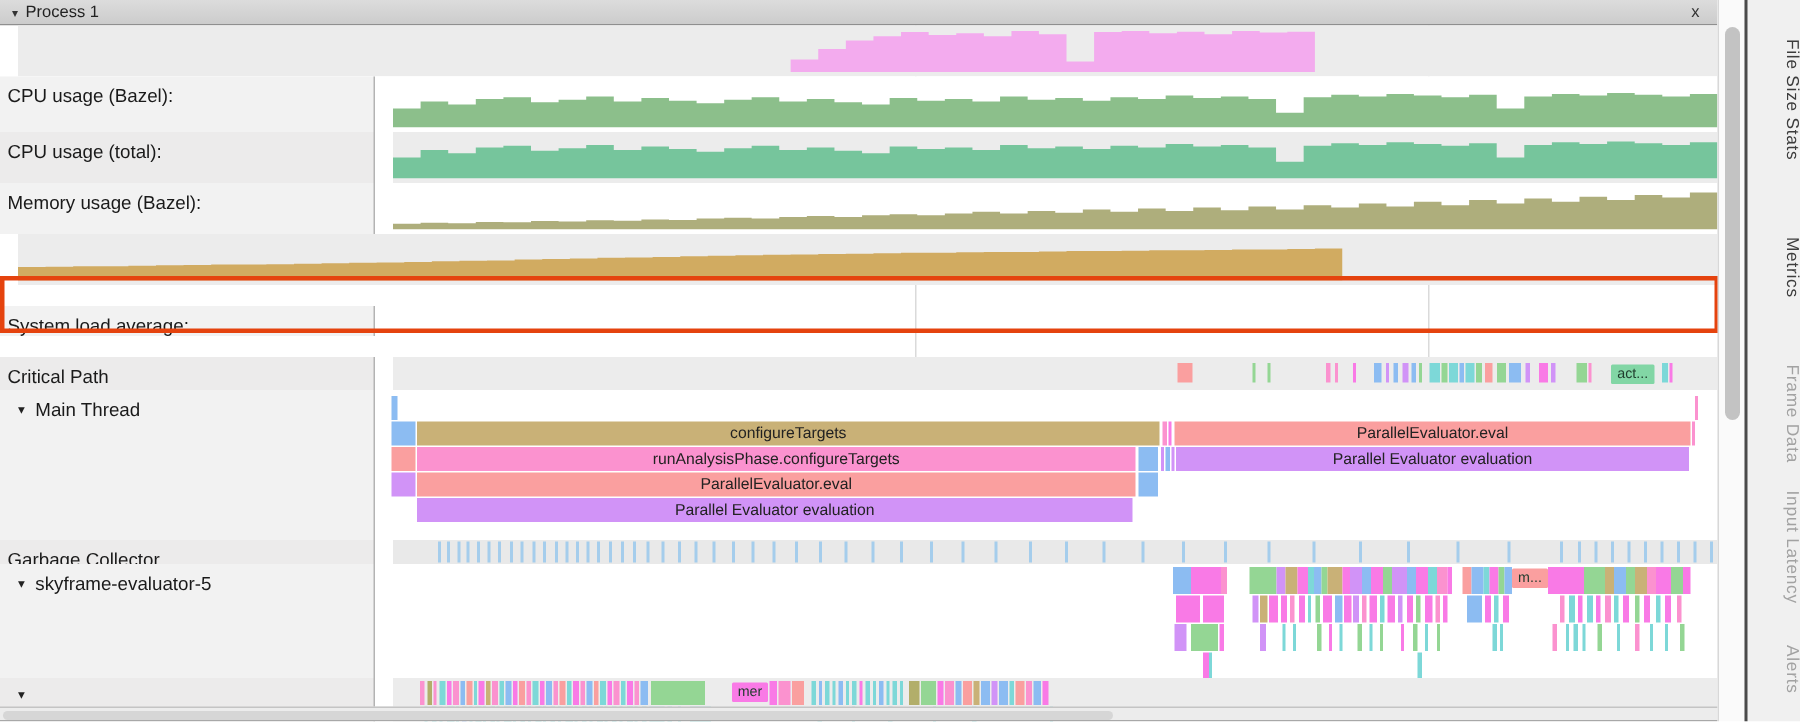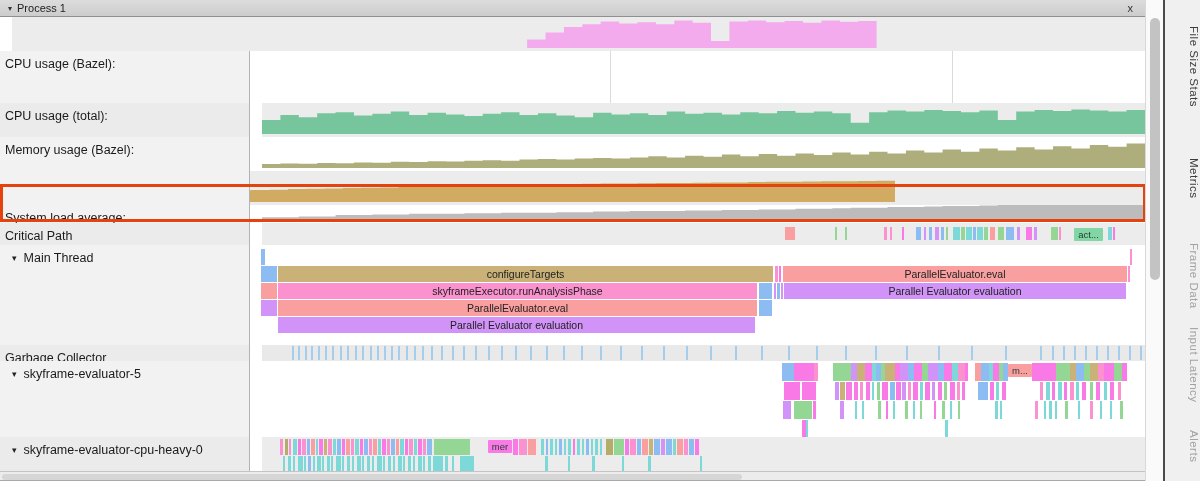--- a/index.html
+++ b/index.html
@@ -73,21 +73,21 @@
 
     <div id="counter-rows">
         <div class="row" style="height: 34px;">
           <div class="chart-cell">
             <div class="stripe" style="background: rgb(236, 236, 236);"></div>
             <svg width="883" height="28" class="csvg">
               <path d="M0 28 L0.0 28.0 L18.4 28.0 L18.4 28.0 L36.8 28.0 L36.8 28.0 L55.2 28.0 L55.2 28.0 L73.6 28.0 L73.6 28.0 L92.0 28.0 L92.0 28.0 L110.4 28.0 L110.4 28.0 L128.8 28.0 L128.8 28.0 L147.2 28.0 L147.2 28.0 L165.6 28.0 L165.6 28.0 L184.0 28.0 L184.0 28.0 L202.4 28.0 L202.4 28.0 L220.8 28.0 L220.8 28.0 L239.1 28.0 L239.1 28.0 L257.5 28.0 L257.5 28.0 L275.9 28.0 L275.9 28.0 L294.3 28.0 L294.3 28.0 L312.7 28.0 L312.7 28.0 L331.1 28.0 L331.1 28.0 L349.5 28.0 L349.5 28.0 L367.9 28.0 L367.9 28.0 L386.3 28.0 L386.3 28.0 L404.7 28.0 L404.7 28.0 L423.1 28.0 L423.1 28.0 L441.5 28.0 L441.5 28.0 L459.9 28.0 L459.9 28.0 L478.3 28.0 L478.3 28.0 L496.7 28.0 L496.7 28.0 L515.1 28.0 L515.1 19.6 L533.5 19.6 L533.5 12.6 L551.9 12.6 L551.9 7.0 L570.3 7.0 L570.3 4.2 L588.7 4.2 L588.7 1.4 L607.1 1.4 L607.1 3.4 L625.5 3.4 L625.5 2.2 L643.9 2.2 L643.9 4.2 L662.3 4.2 L662.3 0.6 L680.6 0.6 L680.6 2.8 L699.0 2.8 L699.0 21.0 L717.4 21.0 L717.4 1.4 L735.8 1.4 L735.8 0.6 L754.2 0.6 L754.2 2.2 L772.6 2.2 L772.6 1.1 L791.0 1.1 L791.0 2.8 L809.4 2.8 L809.4 0.6 L827.8 0.6 L827.8 1.7 L846.2 1.7 L846.2 1.1 L864.6 1.1 L864.6 28.0 L883.0 28.0 L883 28 Z" fill="#f3abee"></path>
             </svg>
           </div>
         </div>
-        <div class="row" style="height: 52px; flex-direction: column;">
+        <div class="row" style="height: 37px;">
           <div class="label-cell">CPU usage (Bazel):</div>
           <div class="chart-cell">
             <div class="stripe" style="background: rgb(255, 255, 255);"></div>
             <svg width="883" height="28" class="csvg">
               <path d="M0 28 L0.0 15.4 L18.4 15.4 L18.4 10.6 L36.8 10.6 L36.8 12.6 L55.2 12.6 L55.2 9.0 L73.6 9.0 L73.6 7.8 L92.0 7.8 L92.0 11.2 L110.4 11.2 L110.4 9.5 L128.8 9.5 L128.8 7.3 L147.2 7.3 L147.2 10.6 L165.6 10.6 L165.6 8.4 L184.0 8.4 L184.0 10.1 L202.4 10.1 L202.4 11.8 L220.8 11.8 L220.8 9.5 L239.1 9.5 L239.1 7.8 L257.5 7.8 L257.5 10.6 L275.9 10.6 L275.9 9.0 L294.3 9.0 L294.3 11.2 L312.7 11.2 L312.7 12.6 L331.1 12.6 L331.1 8.4 L349.5 8.4 L349.5 10.1 L367.9 10.1 L367.9 9.0 L386.3 9.0 L386.3 10.6 L404.7 10.6 L404.7 7.3 L423.1 7.3 L423.1 9.5 L441.5 9.5 L441.5 8.4 L459.9 8.4 L459.9 10.1 L478.3 10.1 L478.3 7.8 L496.7 7.8 L496.7 9.0 L515.1 9.0 L515.1 6.7 L533.5 6.7 L533.5 8.4 L551.9 8.4 L551.9 7.3 L570.3 7.3 L570.3 9.0 L588.7 9.0 L588.7 18.2 L607.1 18.2 L607.1 7.8 L625.5 7.8 L625.5 6.2 L643.9 6.2 L643.9 7.3 L662.3 7.3 L662.3 5.6 L680.6 5.6 L680.6 6.7 L699.0 6.7 L699.0 7.8 L717.4 7.8 L717.4 6.2 L735.8 6.2 L735.8 15.4 L754.2 15.4 L754.2 7.3 L772.6 7.3 L772.6 5.6 L791.0 5.6 L791.0 6.7 L809.4 6.7 L809.4 5.0 L827.8 5.0 L827.8 6.2 L846.2 6.2 L846.2 7.3 L864.6 7.3 L864.6 5.6 L883.0 5.6 L883 28 Z" fill="#8cbf8b"></path>
             </svg>
           </div>
         </div>
         <div class="row" style="height: 34px;">
           <div class="label-cell darker">CPU usage (total):</div>
@@ -108,21 +108,21 @@
           </div>
         </div>
         <div class="row" style="height: 34px;">
           <div class="chart-cell">
             <div class="stripe" style="background: rgb(236, 236, 236);"></div>
             <svg width="883" height="28" class="csvg">
               <path d="M0 28 L0.0 19.0 L18.4 19.0 L18.4 18.8 L36.8 18.8 L36.8 18.5 L55.2 18.5 L55.2 18.5 L73.6 18.5 L73.6 18.2 L92.0 18.2 L92.0 17.9 L110.4 17.9 L110.4 17.6 L128.8 17.6 L128.8 17.4 L147.2 17.4 L147.2 17.4 L165.6 17.4 L165.6 17.1 L184.0 17.1 L184.0 16.8 L202.4 16.8 L202.4 16.5 L220.8 16.5 L220.8 16.2 L239.1 16.2 L239.1 16.0 L257.5 16.0 L257.5 15.7 L275.9 15.7 L275.9 15.1 L294.3 15.1 L294.3 14.8 L312.7 14.8 L312.7 14.6 L331.1 14.6 L331.1 14.0 L349.5 14.0 L349.5 13.7 L367.9 13.7 L367.9 13.4 L386.3 13.4 L386.3 12.9 L404.7 12.9 L404.7 12.6 L423.1 12.6 L423.1 12.3 L441.5 12.3 L441.5 11.8 L459.9 11.8 L459.9 11.5 L478.3 11.5 L478.3 11.2 L496.7 11.2 L496.7 10.9 L515.1 10.9 L515.1 10.6 L533.5 10.6 L533.5 10.4 L551.9 10.4 L551.9 10.1 L570.3 10.1 L570.3 9.8 L588.7 9.8 L588.7 9.5 L607.1 9.5 L607.1 9.5 L625.5 9.5 L625.5 9.2 L643.9 9.2 L643.9 9.0 L662.3 9.0 L662.3 9.0 L680.6 9.0 L680.6 8.7 L699.0 8.7 L699.0 8.4 L717.4 8.4 L717.4 8.4 L735.8 8.4 L735.8 8.1 L754.2 8.1 L754.2 7.8 L772.6 7.8 L772.6 7.8 L791.0 7.8 L791.0 7.6 L809.4 7.6 L809.4 7.3 L827.8 7.3 L827.8 7.3 L846.2 7.3 L846.2 7.0 L864.6 7.0 L864.6 6.7 L883.0 6.7 L883 28 Z" fill="#d1ab61"></path>
             </svg>
           </div>
         </div>
-        <div class="row" style="height: 18px;">
+        <div class="row" style="height: 48px; align-items: center;">
           <div class="label-cell">System load average:</div>
           <div class="chart-cell">
             <div class="stripe" style="background: rgb(255, 255, 255);"></div>
             <svg width="883" height="28" class="csvg">
               <path d="M0 28 L0.0 25.2 L18.4 25.2 L18.4 25.2 L36.8 25.2 L36.8 24.6 L55.2 24.6 L55.2 24.6 L73.6 24.6 L73.6 23.0 L92.0 23.0 L92.0 23.0 L110.4 23.0 L110.4 22.4 L128.8 22.4 L128.8 22.4 L147.2 22.4 L147.2 21.8 L165.6 21.8 L165.6 21.8 L184.0 21.8 L184.0 21.8 L202.4 21.8 L202.4 21.3 L220.8 21.3 L220.8 21.3 L239.1 21.3 L239.1 20.7 L257.5 20.7 L257.5 20.7 L275.9 20.7 L275.9 20.7 L294.3 20.7 L294.3 20.2 L312.7 20.2 L312.7 20.2 L331.1 20.2 L331.1 19.6 L349.5 19.6 L349.5 19.6 L367.9 19.6 L367.9 19.0 L386.3 19.0 L386.3 19.0 L404.7 19.0 L404.7 19.0 L423.1 19.0 L423.1 18.5 L441.5 18.5 L441.5 18.5 L459.9 18.5 L459.9 17.9 L478.3 17.9 L478.3 17.9 L496.7 17.9 L496.7 17.4 L515.1 17.4 L515.1 17.4 L533.5 17.4 L533.5 16.8 L551.9 16.8 L551.9 16.8 L570.3 16.8 L570.3 16.2 L588.7 16.2 L588.7 15.7 L607.1 15.7 L607.1 15.7 L625.5 15.7 L625.5 15.1 L643.9 15.1 L643.9 15.1 L662.3 15.1 L662.3 14.6 L680.6 14.6 L680.6 14.0 L699.0 14.0 L699.0 14.0 L717.4 14.0 L717.4 13.4 L735.8 13.4 L735.8 12.9 L754.2 12.9 L754.2 12.9 L772.6 12.9 L772.6 12.3 L791.0 12.3 L791.0 11.8 L809.4 11.8 L809.4 11.8 L827.8 11.8 L827.8 11.2 L846.2 11.2 L846.2 10.6 L864.6 10.6 L864.6 10.1 L883.0 10.1 L883 28 Z" fill="#bcbcbc"></path>
             </svg>
           </div>
         </div>
       </div>
     <div id="thread-rows">
@@ -176,21 +176,21 @@
             <div class="stripe" style="background: rgb(255, 255, 255);"></div>
             <div class="seg" style="left: 11px; top: 4px; width: 4px; height: 16px; background: rgb(140, 188, 242); z-index: 1;"></div>
             <div class="seg" style="left: 880px; top: 4px; width: 2px; height: 16px; background: rgb(251, 146, 207); z-index: 1;"></div>
             <div class="seg" style="left: 11px; top: 21px; width: 16px; height: 16px; background: rgb(140, 188, 242); z-index: 1;"></div>
             <div class="seg lbl" style="left: 28px; top: 21px; width: 495px; height: 16px; background: rgb(201, 177, 119); z-index: 1;">configureTargets</div>
             <div class="seg" style="left: 525px; top: 21px; width: 3px; height: 16px; background: rgb(251, 146, 207); z-index: 1;"></div>
             <div class="seg" style="left: 529px; top: 21px; width: 2px; height: 16px; background: rgb(249, 122, 230); z-index: 1;"></div>
             <div class="seg lbl" style="left: 533px; top: 21px; width: 344px; height: 16px; background: rgb(250, 159, 159); z-index: 1;">ParallelEvaluator.eval</div>
             <div class="seg" style="left: 878px; top: 21px; width: 2px; height: 16px; background: rgb(251, 146, 207); z-index: 1;"></div>
             <div class="seg" style="left: 11px; top: 38px; width: 16px; height: 16px; background: rgb(250, 159, 159); z-index: 1;"></div>
-            <div class="seg lbl" style="left: 28px; top: 38px; width: 479px; height: 16px; background: rgb(251, 146, 207); z-index: 1;">skyframeExecutor.runAnalysisPhase</div>
+            <div class="seg lbl" style="left: 28px; top: 38px; width: 479px; height: 16px; background: rgb(251, 146, 207); z-index: 1;">runAnalysisPhase.configureTargets</div>
             <div class="seg" style="left: 509px; top: 38px; width: 13px; height: 16px; background: rgb(140, 188, 242); z-index: 1;"></div>
             <div class="seg" style="left: 524px; top: 38px; width: 2px; height: 16px; background: rgb(209, 147, 247); z-index: 1;"></div>
             <div class="seg" style="left: 527px; top: 38px; width: 3px; height: 16px; background: rgb(140, 188, 242); z-index: 1;"></div>
             <div class="seg" style="left: 531px; top: 38px; width: 2px; height: 16px; background: rgb(209, 147, 247); z-index: 1;"></div>
             <div class="seg lbl" style="left: 534px; top: 38px; width: 342px; height: 16px; background: rgb(209, 147, 247); z-index: 1;">Parallel Evaluator evaluation</div>
             <div class="seg" style="left: 11px; top: 55px; width: 16px; height: 16px; background: rgb(209, 147, 247); z-index: 1;"></div>
             <div class="seg lbl" style="left: 28px; top: 55px; width: 479px; height: 16px; background: rgb(250, 159, 159); z-index: 1;">ParallelEvaluator.eval</div>
             <div class="seg" style="left: 509px; top: 55px; width: 13px; height: 16px; background: rgb(140, 188, 242); z-index: 1;"></div>
             <div class="seg lbl" style="left: 28px; top: 72px; width: 477px; height: 16px; background: rgb(209, 147, 247); z-index: 1;">Parallel Evaluator evaluation</div>
           </div>
@@ -382,21 +382,20 @@
             <div class="seg" style="left: 552px; top: 59px; width: 4px; height: 18px; background: rgb(249, 122, 230); z-index: 1;"></div>
             <div class="seg" style="left: 556px; top: 59px; width: 2px; height: 18px; background: rgb(125, 216, 216); z-index: 1;"></div>
             <div class="seg" style="left: 695px; top: 59px; width: 3px; height: 18px; background: rgb(125, 216, 216); z-index: 1;"></div>
             <div class="badge" style="left: 758px; top: 3px; width: 24px; height: 13px; background: rgb(250, 159, 159); z-index: 2;">m...</div>
           </div>
         </div>
         <div class="row" style="height: 36px;">
           <div class="label-cell darker">
             <span class="tlabel indent">
               <span class="arrow">▾</span>
-              <span>skyframe-evaluator-cpu-heavy-0</span>
             </span>
           </div>
           <div class="chart-cell">
             <div class="stripe" style="background: rgb(236, 236, 236);"></div>
             <div class="seg" style="left: 30px; top: 2px; width: 3px; height: 16px; background: rgb(251, 146, 207); z-index: 1;"></div>
             <div class="seg" style="left: 35px; top: 2px; width: 3px; height: 16px; background: rgb(178, 174, 106); z-index: 1;"></div>
             <div class="seg" style="left: 39px; top: 2px; width: 2px; height: 16px; background: rgb(251, 146, 207); z-index: 1;"></div>
             <div class="seg" style="left: 43px; top: 2px; width: 4px; height: 16px; background: rgb(125, 216, 216); z-index: 1;"></div>
             <div class="seg" style="left: 48px; top: 2px; width: 3px; height: 16px; background: rgb(249, 122, 230); z-index: 1;"></div>
             <div class="seg" style="left: 52px; top: 2px; width: 4px; height: 16px; background: rgb(251, 146, 207); z-index: 1;"></div>

